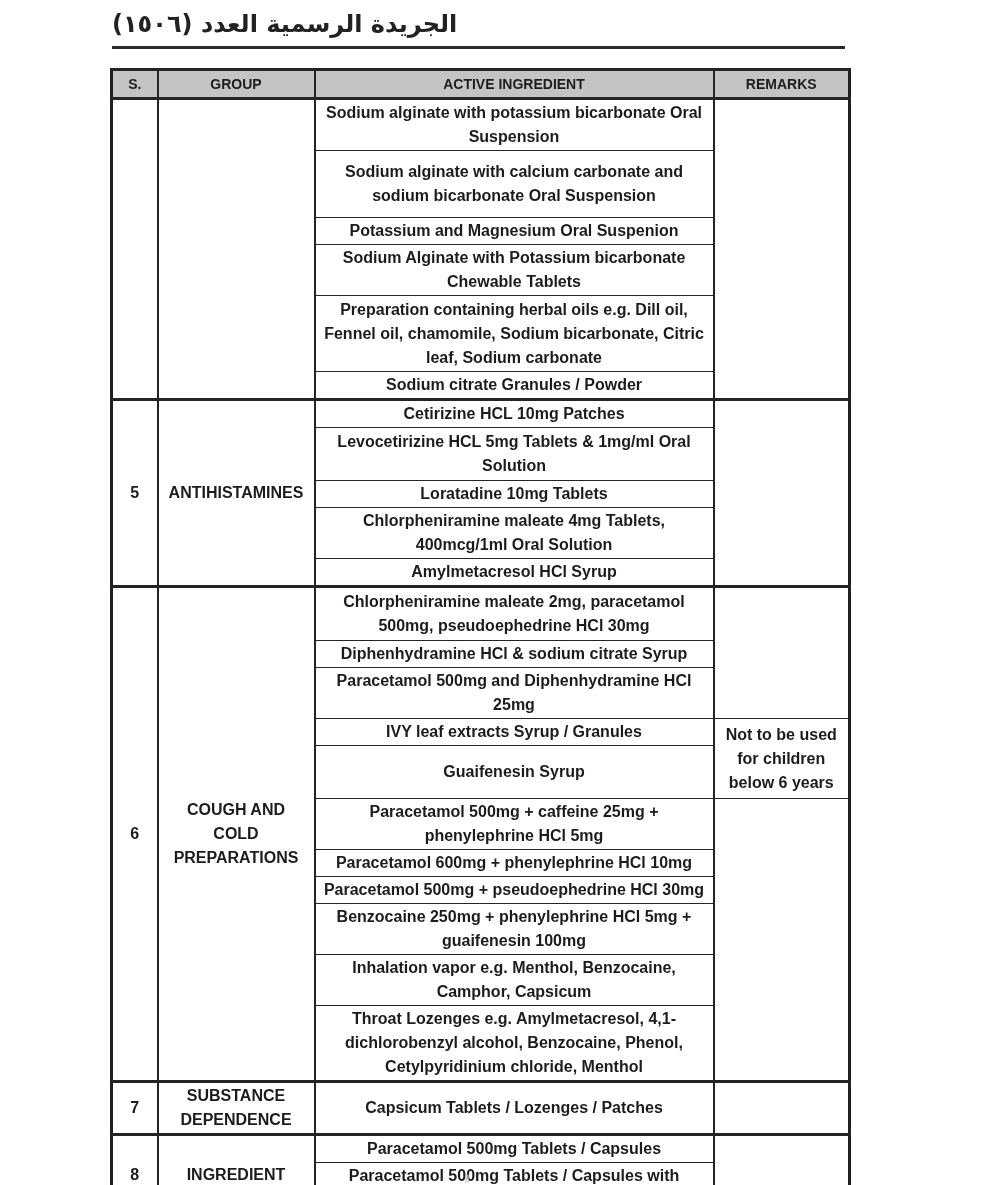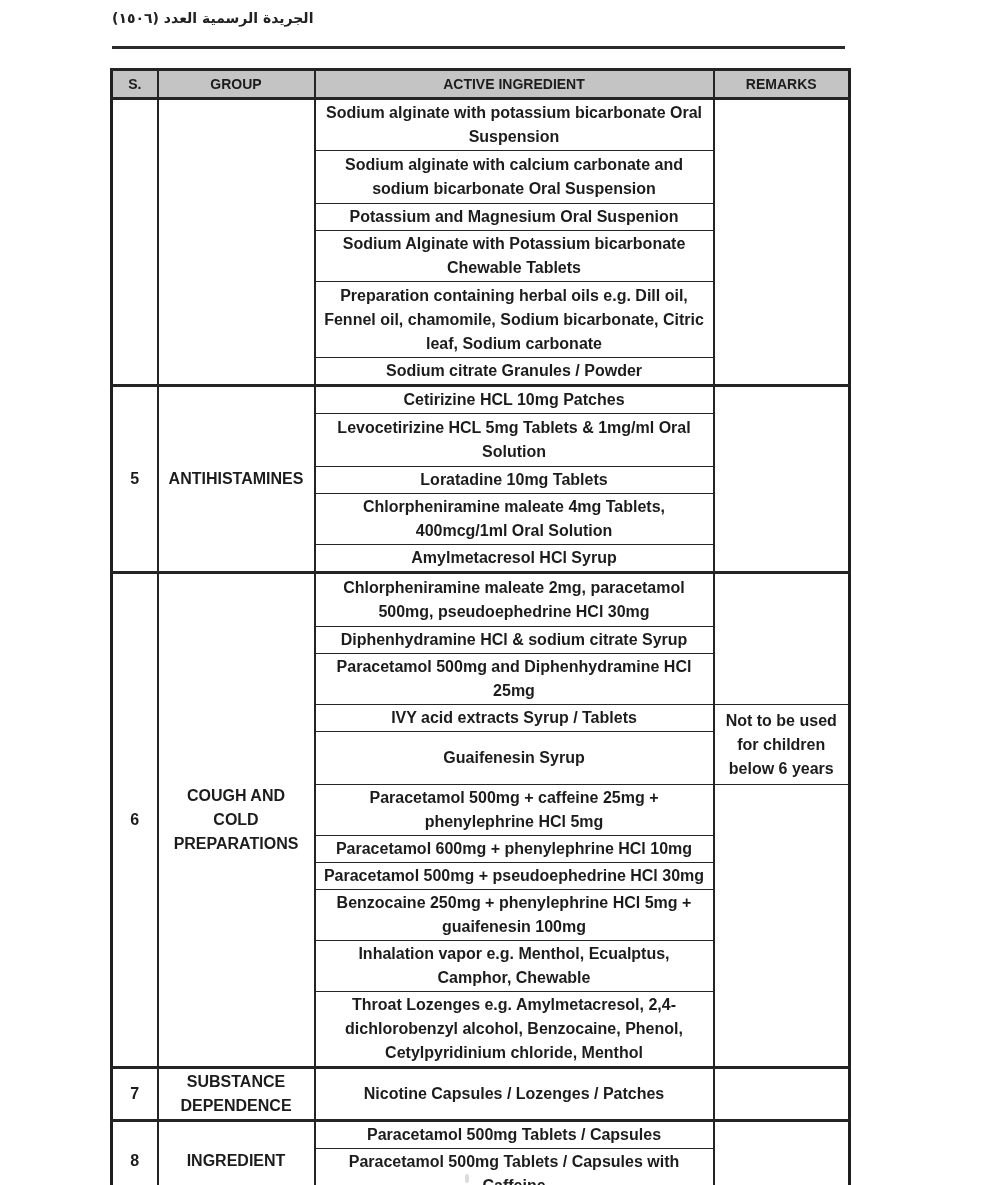--- a/index.html
+++ b/index.html
@@ -9,21 +9,21 @@
     background: #ffffff;
     position: relative;
     font-family: "Liberation Sans", "DejaVu Sans", sans-serif;
     color: #1c1c1c;
     overflow: hidden;
   }
   .ar-header {
     position: absolute; top: 10px; left: 112px;
     direction: rtl; unicode-bidi: isolate;
     font-family: "DejaVu Sans", sans-serif;
-    font-weight: 700; font-size: 14px; color: #222;
+    font-weight: 700; font-size: 24px; color: #222;
     white-space: nowrap;
   }
   .head-rule {
     position: absolute; top: 46px; left: 112px;
     width: 733px; height: 3px; background: #2b2b2b;
   }
   table.gz {
     position: absolute; top: 68px; left: 110px;
     width: 738px;
     border-collapse: collapse; table-layout: fixed;
@@ -78,21 +78,21 @@
     </tr>
   </thead>
   <tbody>
 
     <tr class="sec" style="height:50px">
       <td rowspan="6"></td>
       <td rowspan="6" class="group-col"></td>
       <td>Sodium alginate with potassium bicarbonate Oral Suspension</td>
       <td rowspan="6"></td>
     </tr>
-    <tr style="height:53px">
+    <tr style="height:67px">
       <td>Sodium alginate with calcium carbonate and sodium bicarbonate Oral Suspension</td>
     </tr>
     <tr style="height:25px">
       <td>Potassium and Magnesium Oral Suspenion</td>
     </tr>
     <tr style="height:50px">
       <td>Sodium Alginate with Potassium bicarbonate Chewable Tablets</td>
     </tr>
     <tr style="height:76px">
       <td>Preparation containing herbal oils e.g. Dill oil, Fennel oil, chamomile, Sodium bicarbonate, Citric leaf, Sodium carbonate</td>
@@ -126,50 +126,50 @@
       <td>Chlorpheniramine maleate 2mg, paracetamol 500mg, pseudoephedrine HCl 30mg</td>
       <td rowspan="3"></td>
     </tr>
     <tr style="height:25px">
       <td>Diphenhydramine HCl &amp; sodium citrate Syrup</td>
     </tr>
     <tr style="height:26px">
       <td>Paracetamol 500mg and Diphenhydramine HCl 25mg</td>
     </tr>
     <tr style="height:27px">
-      <td>IVY acid extracts Syrup / Tablets</td>
+      <td>IVY leaf extracts Syrup / Granules</td>
       <td rowspan="2" class="note">Not to be used for children below 6 years</td>
     </tr>
     <tr style="height:53px">
       <td>Guaifenesin Syrup</td>
     </tr>
     <tr style="height:50px">
       <td>Paracetamol 500mg + caffeine 25mg + phenylephrine HCl 5mg</td>
       <td rowspan="6"></td>
     </tr>
     <tr style="height:25px">
       <td>Paracetamol 600mg + phenylephrine HCl 10mg</td>
     </tr>
     <tr style="height:26px">
       <td>Paracetamol 500mg + pseudoephedrine HCl 30mg</td>
     </tr>
     <tr style="height:51px">
       <td>Benzocaine 250mg + phenylephrine HCl 5mg + guaifenesin 100mg</td>
     </tr>
     <tr style="height:51px">
-      <td>Inhalation vapor e.g. Menthol, Ecualptus, Camphor, Chewable</td>
+      <td>Inhalation vapor e.g. Menthol, Benzocaine, Camphor, Capsicum</td>
     </tr>
     <tr style="height:75px">
-      <td>Throat Lozenges e.g. Amylmetacresol, 2,4-dichlorobenzyl alcohol, Benzocaine, Phenol, Cetylpyridinium chloride, Menthol</td>
+      <td>Throat Lozenges e.g. Amylmetacresol, 4,1-dichlorobenzyl alcohol, Benzocaine, Phenol, Cetylpyridinium chloride, Menthol</td>
     </tr>
 
     <tr class="sec" style="height:52px">
       <td>7</td>
       <td class="group-col">SUBSTANCE DEPENDENCE</td>
-      <td>Nicotine Capsules / Lozenges / Patches</td>
+      <td>Capsicum Tablets / Lozenges / Patches</td>
       <td></td>
     </tr>
 
     <tr class="sec" style="height:27px">
       <td rowspan="2">8</td>
       <td rowspan="2" class="group-col">INGREDIENT</td>
       <td>Paracetamol 500mg Tablets / Capsules</td>
       <td rowspan="2"></td>
     </tr>
     <tr style="height:27px">

